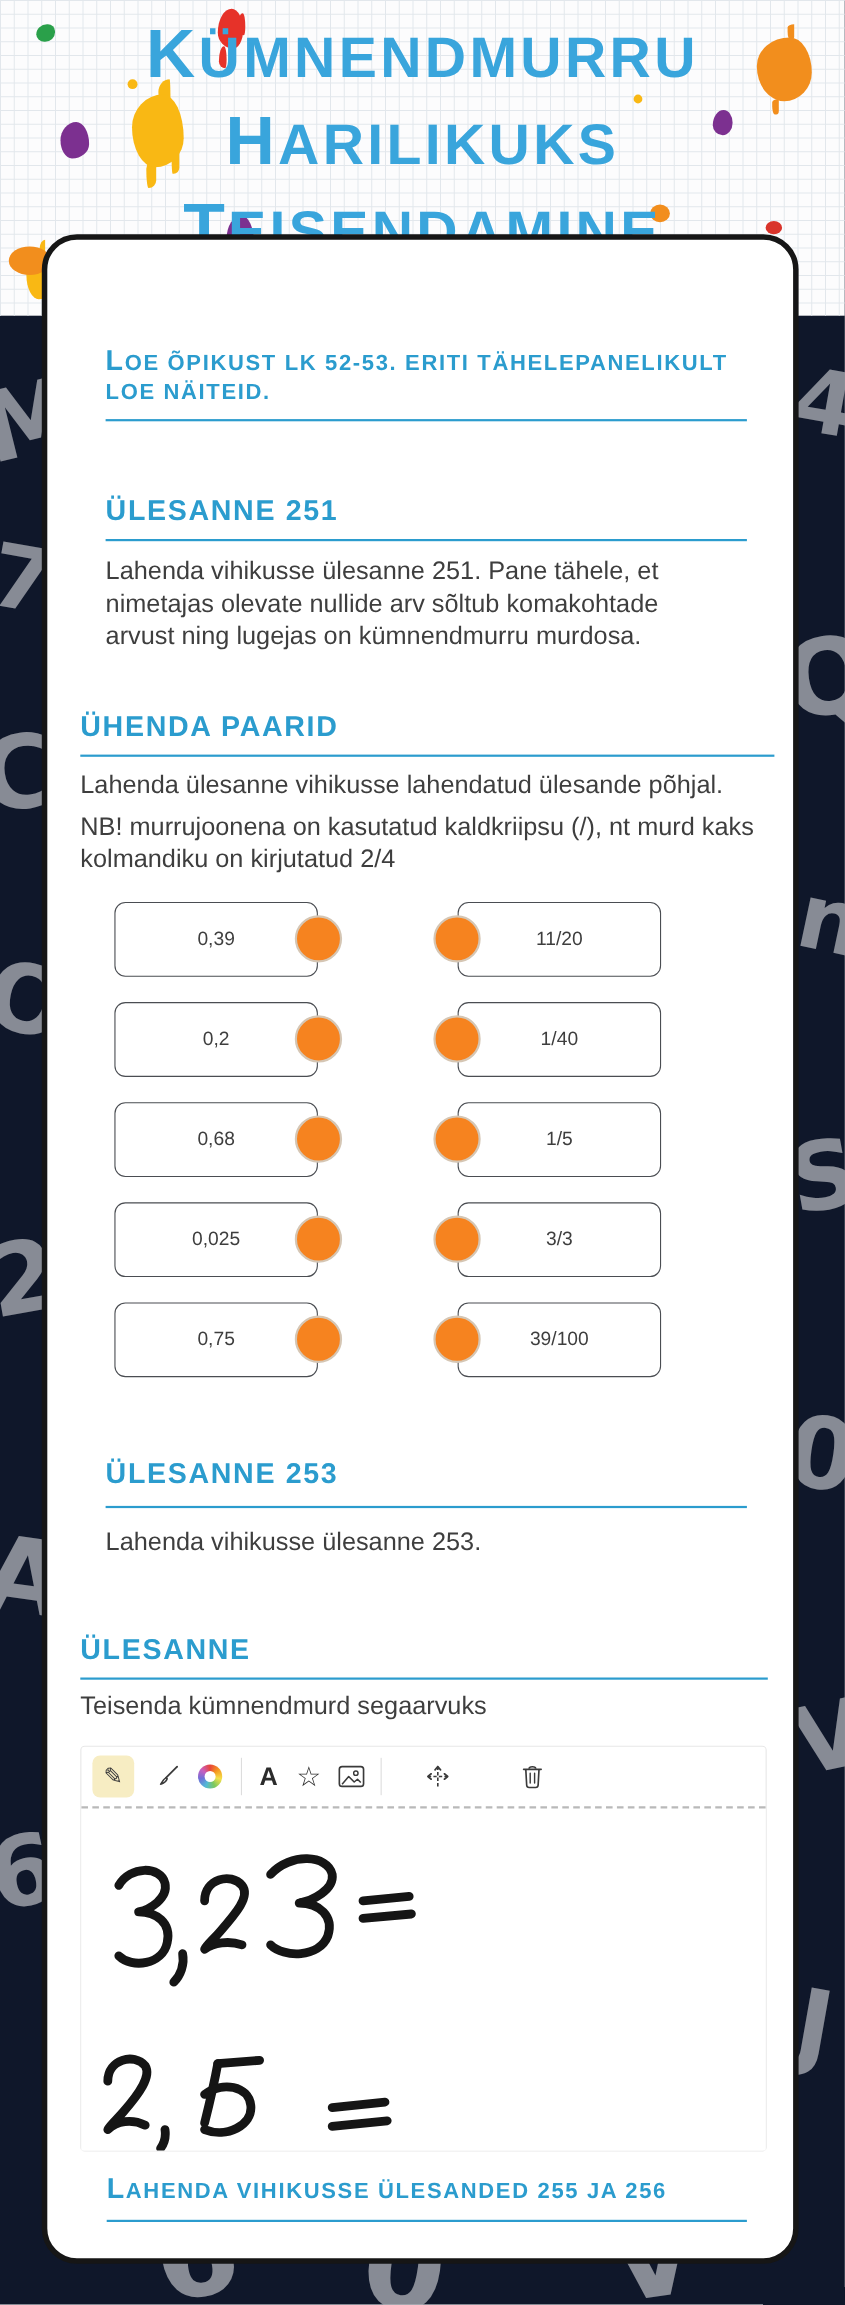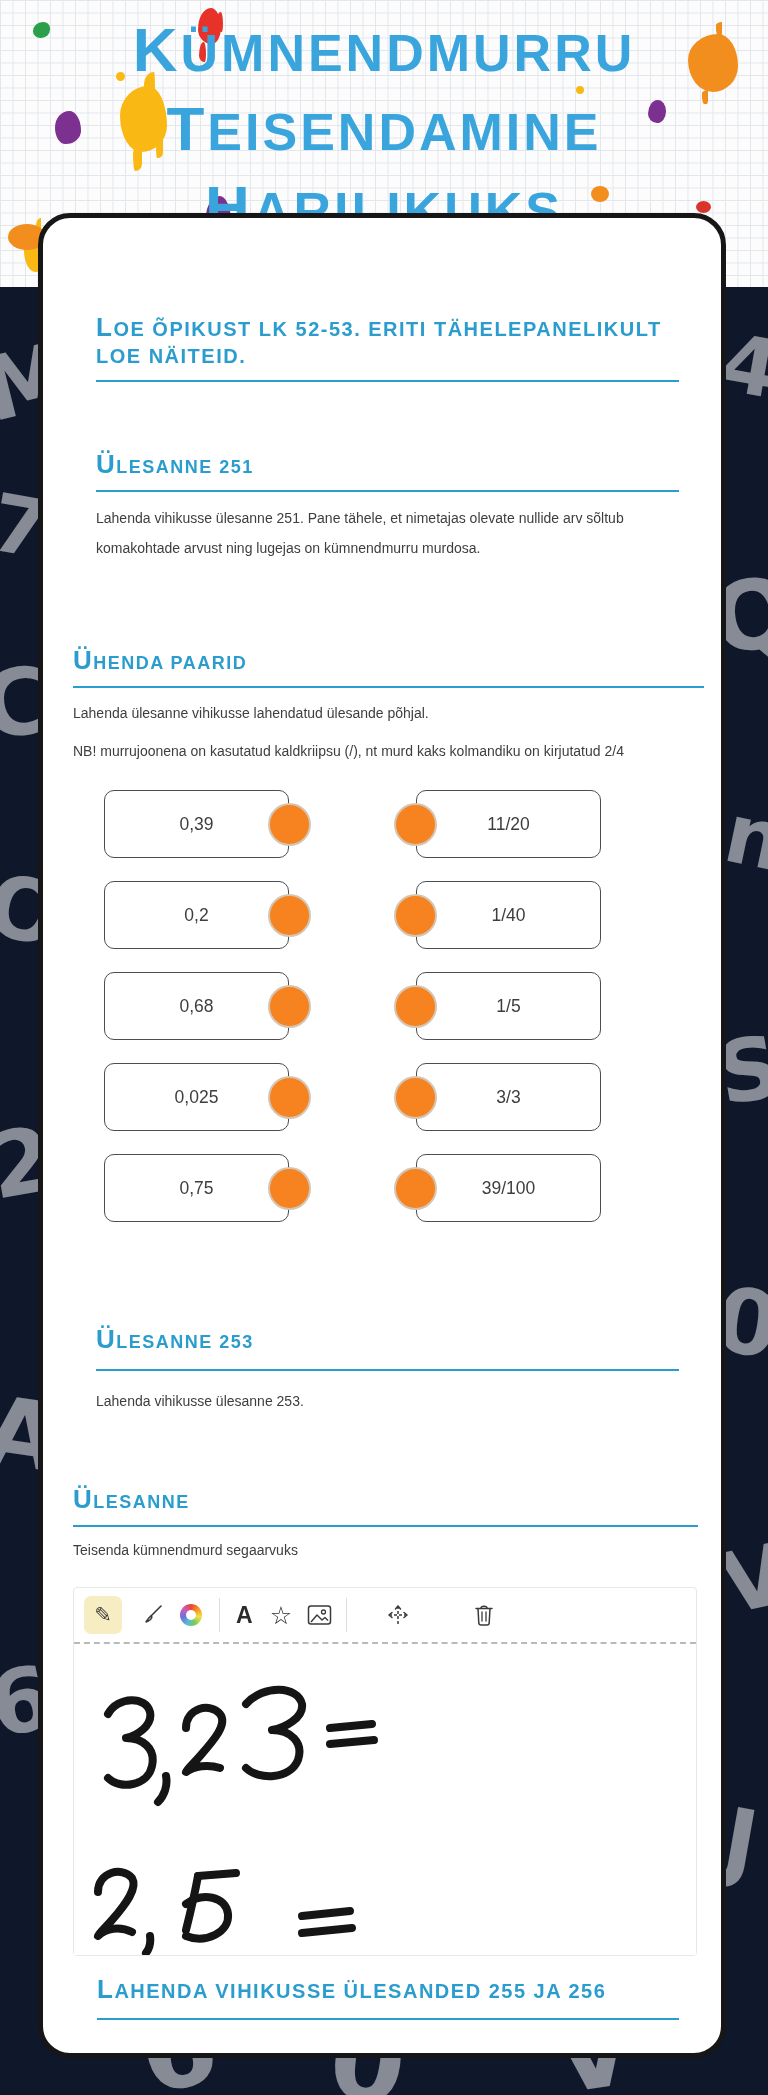--- a/index.html
+++ b/index.html
@@ -22,24 +22,24 @@
   .title .tline{font-family:"Liberation Sans",sans-serif;font-weight:bold;text-transform:uppercase;
     font-size:52px;line-height:76px;color:#39A5DC;letter-spacing:3px;}
   .title .tline::first-letter{font-size:62px;}
 
   
   .card{position:absolute;left:38px;top:213px;width:688px;height:1845px;background:#fff;
     border:5px solid #161616;border-radius:32px;box-sizing:border-box;z-index:2;}
 
   .sec{position:absolute;}
   .h2{font-family:"Liberation Sans",sans-serif;font-weight:bold;text-transform:uppercase;
-    color:#2B9CCE;font-size:18px;letter-spacing:1.5px;margin:0;padding:0 0 10px 0;
+    color:#2B9CCE;font-size:26px;letter-spacing:1.5px;margin:0;padding:0 0 10px 0;
     border-bottom:2px solid #2B9CCE;}
   .h2::first-letter{font-size:26px;}
-  .body-text{font-size:14px;line-height:29.5px;color:#3E3E3E;margin:0;}
+  .body-text{font-size:23px;line-height:29.5px;color:#3E3E3E;margin:0;}
 
   
   .pairs{position:absolute;left:61px;top:576px;width:500px;}
   .pair-row{position:relative;height:68px;margin-bottom:23px;width:497px;}
   .pbox{position:absolute;top:0;width:185px;height:68px;border:1.5px solid #4A4D52;border-radius:10px;
     background:#fff;box-sizing:border-box;display:flex;align-items:center;justify-content:center;
     font-size:17.5px;color:#3E3E3E;}
   .pbox.left{left:0;}
   .pbox.right{left:312px;}
   .dot{position:absolute;top:50%;width:43px;height:43px;margin-top:-21.5px;border-radius:50%;
@@ -83,22 +83,22 @@
   <div class="splash" style="left:576px;top:86px;width:8px;height:8px;background:#F9B814;border-radius:50%;"></div>
   <div class="splash" style="left:120px;top:226px;width:14px;height:18px;background:#E8502B;border-radius:55% 45% 50% 50%/60% 50% 50% 40%;"></div>
   <div class="splash" style="left:24px;top:232px;width:25px;height:40px;background:#F9B814;border-radius:60% 40% 55% 45%/45% 55% 45% 55%;box-shadow:2px -24px 0 -10px #F9B814;"></div>
   <div class="splash" style="left:8px;top:224px;width:38px;height:26px;background:#F28E1D;border-radius:50%;"></div>
   <div class="splash" style="left:206px;top:196px;width:25px;height:42px;background:#7C3090;border-radius:55% 45% 60% 40%/50% 60% 40% 50%;"></div>
   <div class="splash" style="left:591px;top:186px;width:18px;height:16px;background:#F28E1D;border-radius:50%;"></div>
   <div class="splash" style="left:696px;top:201px;width:15px;height:12px;background:#D9342B;border-radius:50%;"></div>
 
   <div class="title">
     <div class="tline">Kümnendmurru</div>
+    <div class="tline">harilikuks</div>
     <div class="tline">teisendamine</div>
-    <div class="tline">harilikuks</div>
   </div>
 
   <div class="doodle" style="left:-16px;top:330px;font-size:88px;transform:rotate(-14deg);">M</div>
   <div class="doodle" style="left:-8px;top:480px;font-size:80px;transform:rotate(10deg);">7</div>
   <div class="doodle" style="left:-18px;top:650px;font-size:92px;transform:rotate(-8deg);">C</div>
   <div class="doodle" style="left:-12px;top:860px;font-size:86px;transform:rotate(12deg);">O</div>
   <div class="doodle" style="left:-10px;top:1110px;font-size:90px;transform:rotate(-10deg);">2</div>
   <div class="doodle" style="left:-14px;top:1380px;font-size:94px;transform:rotate(8deg);">A</div>
   <div class="doodle" style="left:-10px;top:1650px;font-size:88px;transform:rotate(-12deg);">6</div>
   <div class="doodle" style="left:722px;top:320px;font-size:80px;transform:rotate(10deg);">4</div>

